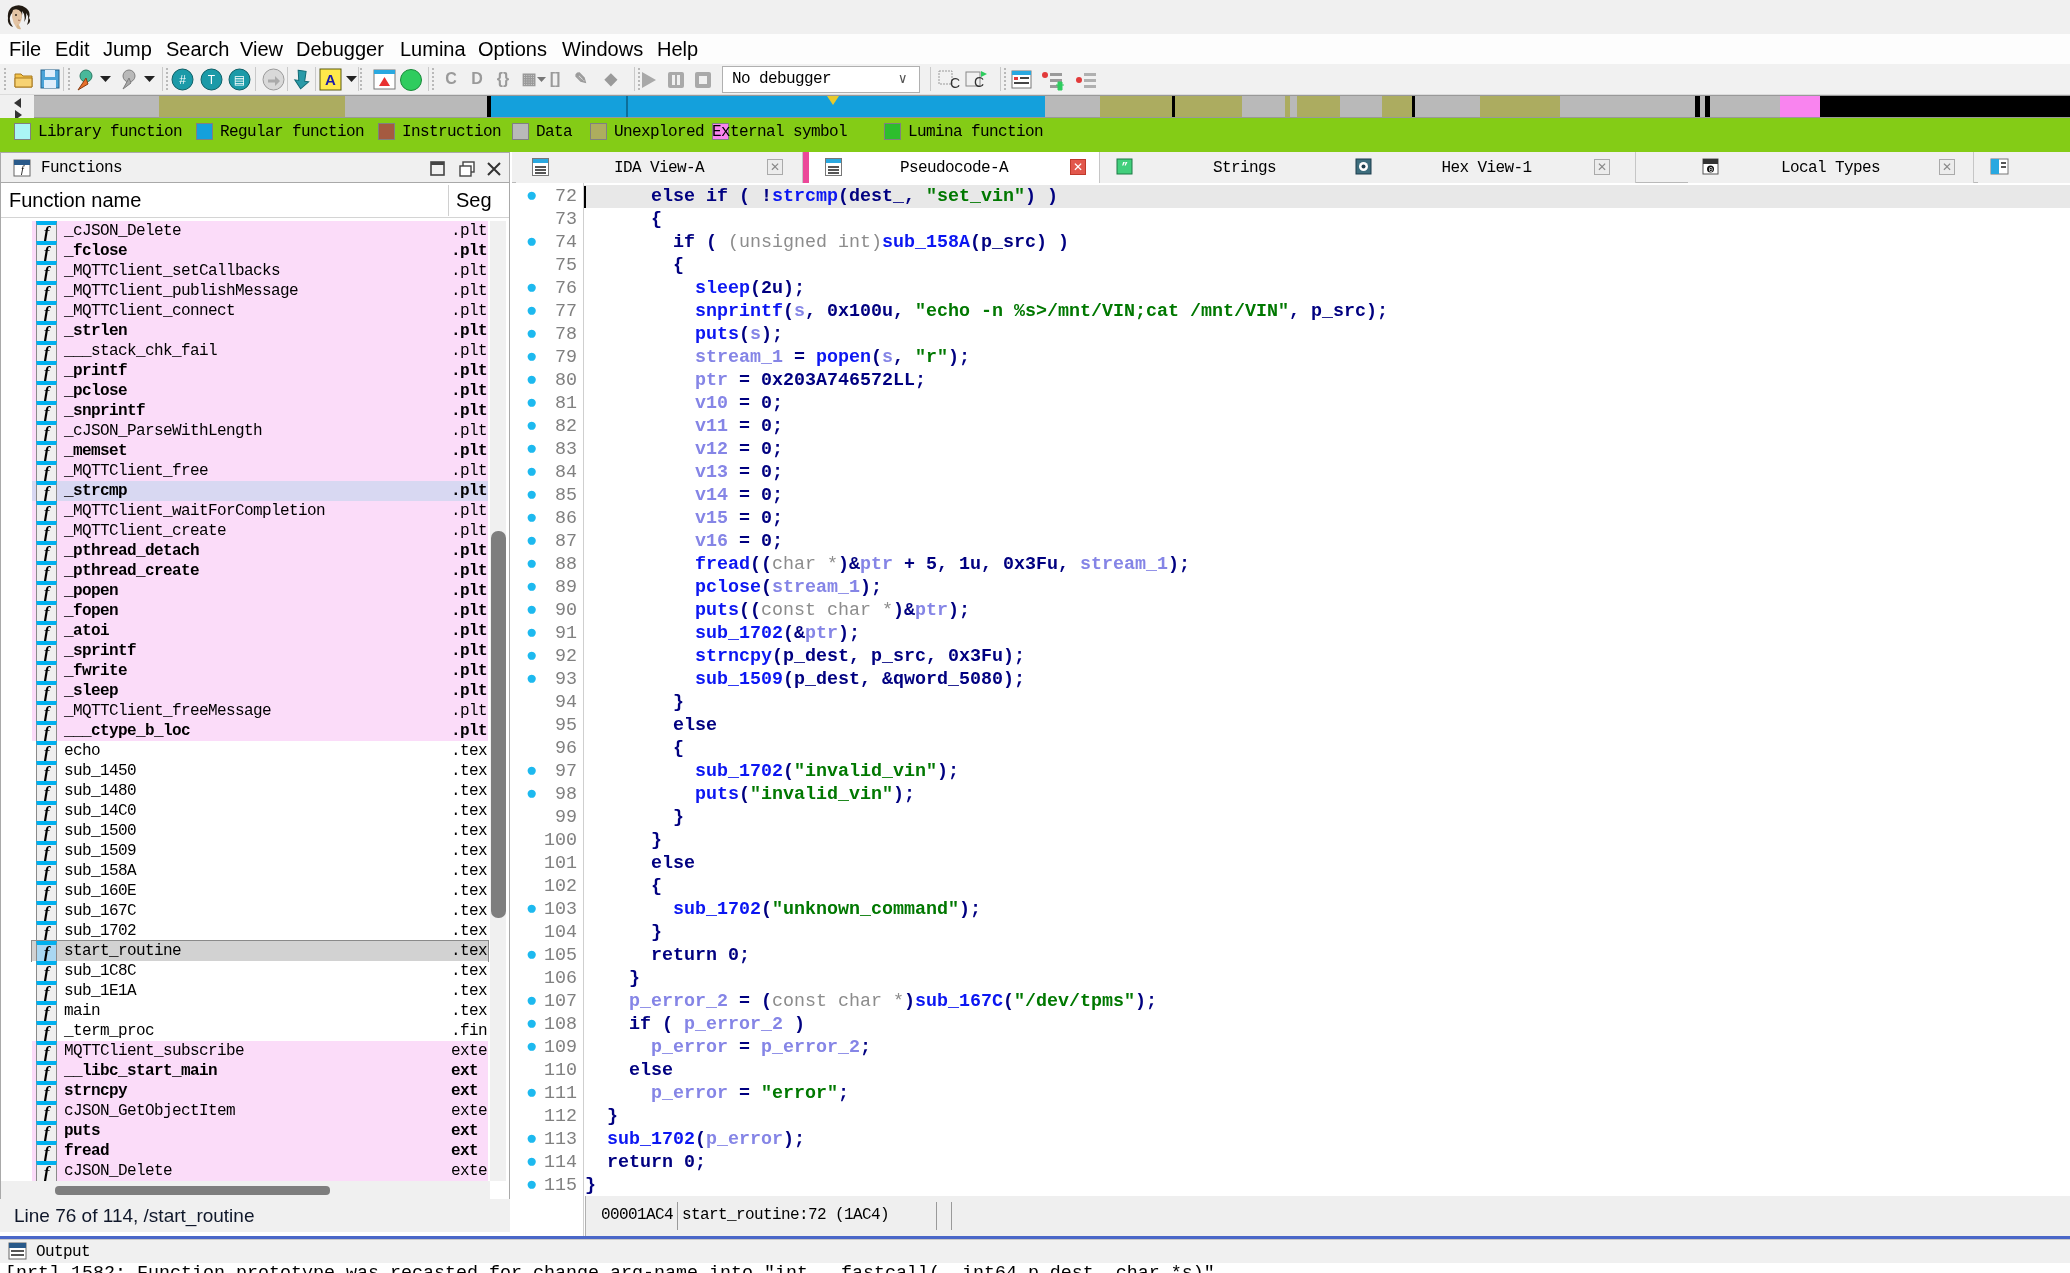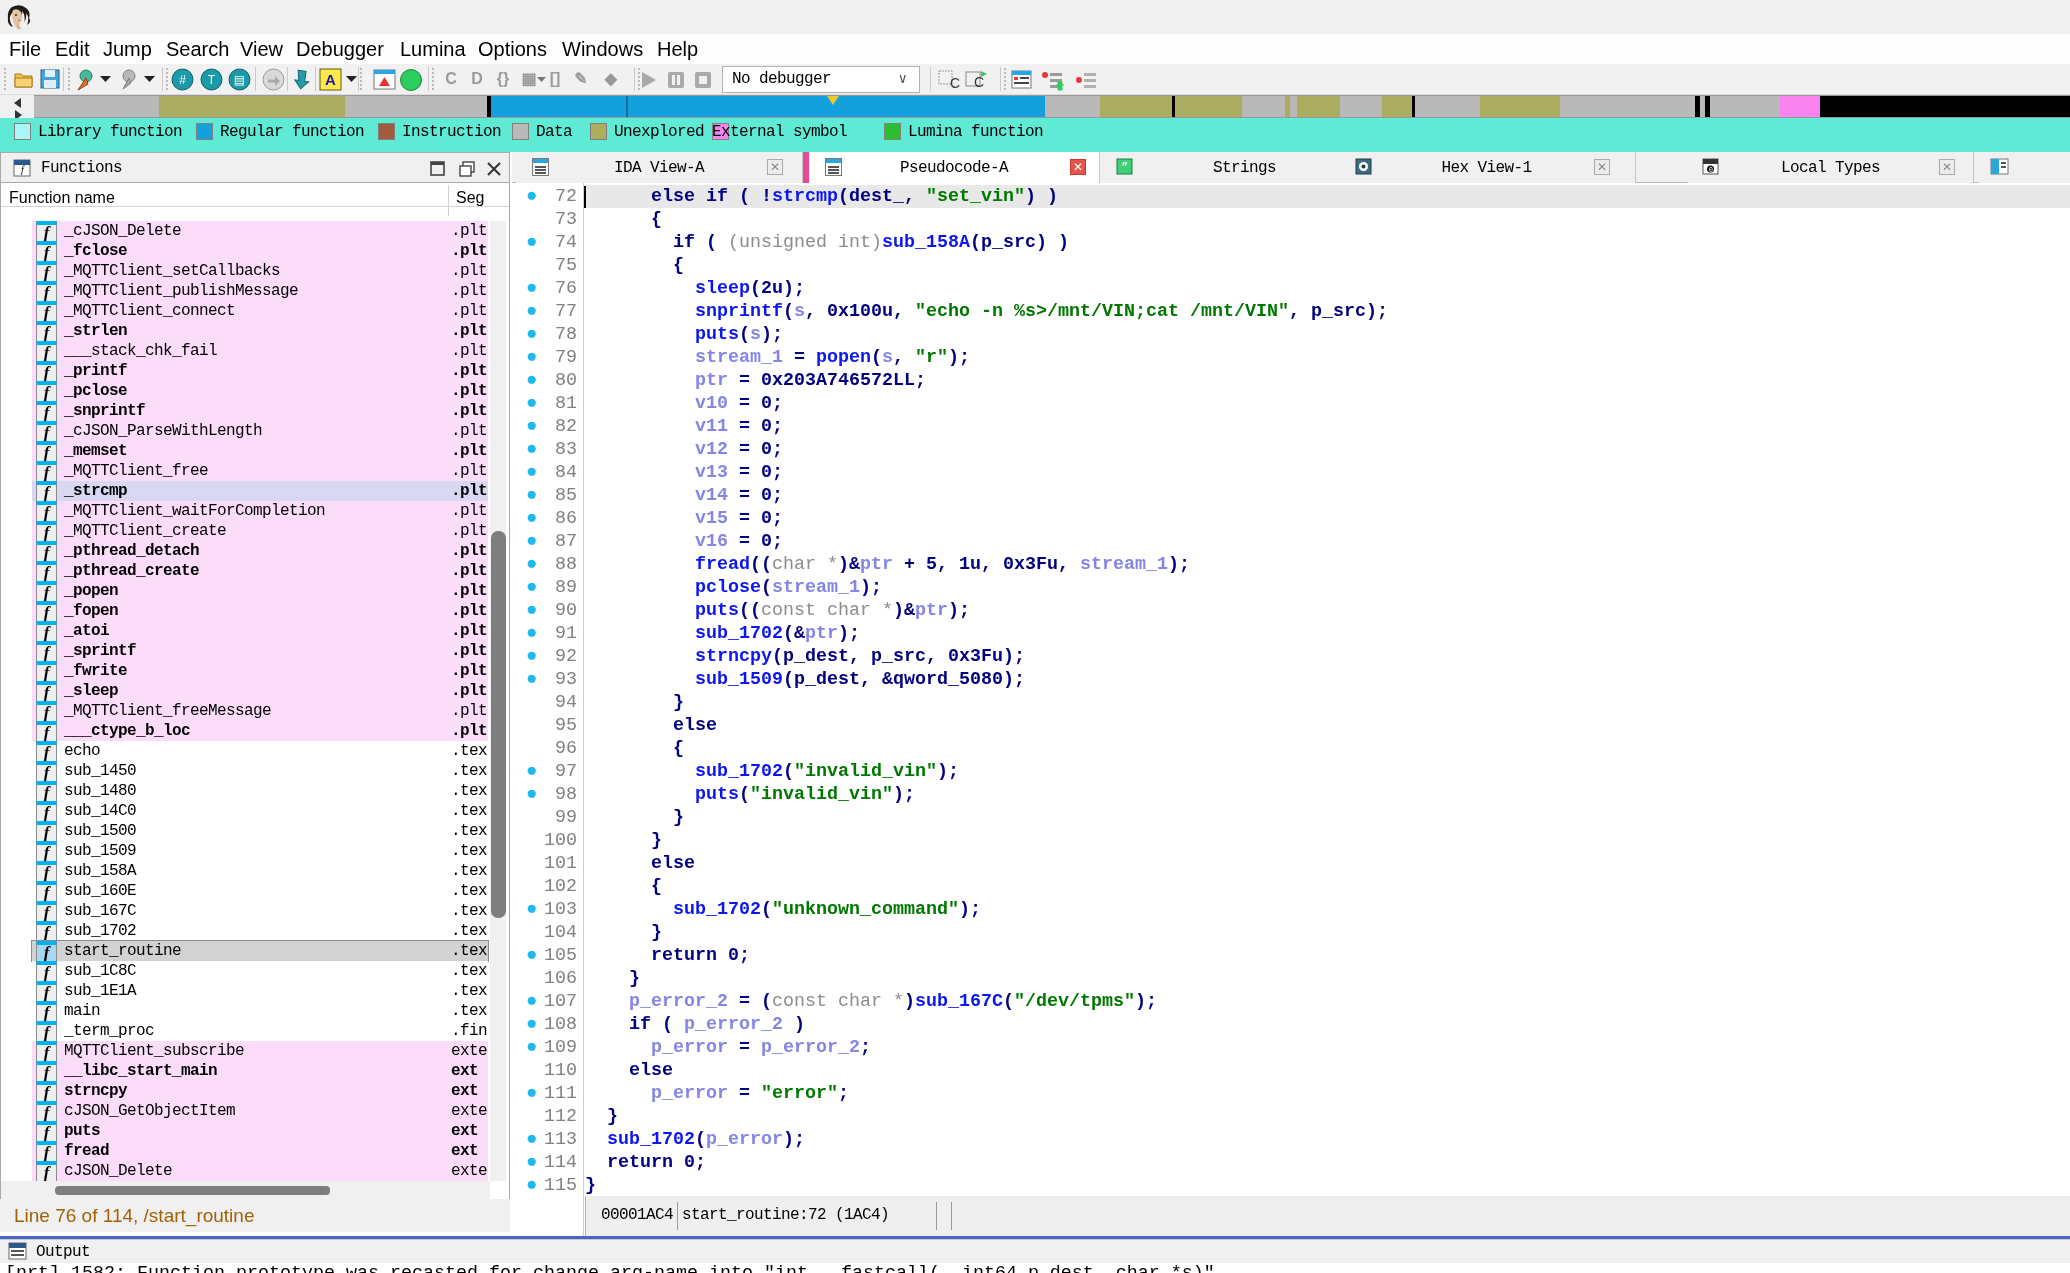--- a/index.html
+++ b/index.html
@@ -15,49 +15,49 @@
 .ticon{top:4px;width:22px;height:22px;font-size:17px;line-height:22px;text-align:center}
 #combo{left:722px;top:2px;width:198px;height:27px;background:#fff;border:1px solid #b0b0b0;
  font-family:"Liberation Mono",monospace;font-size:16px;letter-spacing:-0.6px;line-height:25px;padding-left:9px;color:#000}
 #combo .chev{position:absolute;right:12px;top:0px;color:#555;font-size:14px;letter-spacing:0}
 
 #bandctl{left:0;top:95px;width:34px;height:23px;background:#f0f0f0}
 #band{left:34px;top:95px;width:2036px;height:23px;background:#b9b9b9;border-top:1px solid #999;border-bottom:1px solid #999}
 #band div{position:absolute;top:0;height:21px}
 #bandarrow{left:827px;top:96px;width:0;height:0;border-left:6px solid transparent;border-right:6px solid transparent;border-top:9px solid #e8c92c}
 
-#legend{left:0;top:118px;width:2070px;height:34px;background:#5eead4;font-family:"Liberation Mono",monospace;font-size:16px;letter-spacing:-0.6px;color:#000}
+#legend{left:0;top:118px;width:2070px;height:34px;background:#84cc16;font-family:"Liberation Mono",monospace;font-size:16px;letter-spacing:-0.6px;color:#000}
 #legend .sq{position:absolute;top:5px;width:17px;height:17px;border:1px solid #808080}
 #legend .lb{position:absolute;top:5px}
 #ftitle{left:0;top:152px;width:510px;height:31px;background:#f0f0f0;border:1px solid #a9a9a9;
  font-family:"Liberation Mono",monospace;font-size:16px;letter-spacing:-0.6px;color:#000}
 #ftitle .cap{position:absolute;left:40px;top:6px}
 #fbody{left:0;top:183px;width:510px;height:1016px;background:#fff;border-left:1px solid #a9a9a9;border-right:1px solid #a9a9a9}
-#fhead{left:1px;top:183px;width:508px;height:24px;background:#fff;border-bottom:1px solid #d4d4d4;font-size:16px;color:#000}
+#fhead{left:1px;top:183px;width:508px;height:35px;background:#fff;border-bottom:1px solid #d4d4d4;font-size:20px;color:#000}
 #fhead .h1{position:absolute;left:8px;top:6px}
 #fhead .h2{position:absolute;left:455px;top:6px}
 #fhead .cl{position:absolute;left:447px;top:2px;width:1px;height:31px;background:#d0d0d0}
 #rows{left:1px;top:221px;width:488px;height:960px;overflow:hidden;
  font-family:"Liberation Mono",monospace;font-size:16px;letter-spacing:-0.6px;color:#000}
 .row{position:relative;height:20px;line-height:20px;margin-left:31px;width:456px}
 .row.lib{background:#fbdcf9}
 .row.txt{background:#ffffff}
 .row.sel1{background:#d8d8f2}
 .row.sel2{background:#d2d2d2;outline:1px solid #8a8a8a}
 .fi{position:absolute;left:4px;top:0;width:21px;height:20px;background:#efefef;border-left:1px solid #8a8a8a;border-right:1px solid #8a8a8a;border-top:4px solid #00b0ef;text-align:center;line-height:15px;font-family:"Liberation Serif",serif;font-weight:bold;font-style:italic;font-size:17px;letter-spacing:0}
 .sel2 .fi{background:#a9d7f2}
 .nm{position:absolute;left:32px;top:0}
 .b .nm,.b .sg{font-weight:bold}
 .sg{position:absolute;left:419px;top:0;width:37px;overflow:hidden}
 #vcol{left:60px;top:221px;width:0;height:0;background:none}
 #vsb{left:490px;top:221px;width:16px;height:960px;background:#f0f0f0}
 #vsbt{left:491px;top:531px;width:15px;height:387px;background:#7e7e7e;border-radius:7px}
 #hsb{left:1px;top:1181px;width:489px;height:18px;background:#f0f0f0}
 #hsbt{left:55px;top:1186px;width:275px;height:9px;background:#7e7e7e;border-radius:4px}
-#fstatus{left:0;top:1199px;width:510px;height:33px;background:#f0f0f0;font-size:19px;color:#a16207}
+#fstatus{left:0;top:1199px;width:510px;height:33px;background:#f0f0f0;font-size:19px;color:#0f172a}
 #fstatus span{position:absolute;left:14px;top:6px}
 
 #tabbar{left:512px;top:152px;width:1558px;height:31px;background:#f0f0f0;border-bottom:1px solid #b9b9b9}
 .tab{position:absolute;top:0;height:31px;background:#f0f0f0;border-right:1px solid #c6c6c6;
  font-family:"Liberation Mono",monospace;font-size:16px;letter-spacing:-0.6px;color:#000}
 .tab.active{background:#fff;height:32px;border-left:6px solid #ec4899}
 .tab .lab{position:absolute;top:7px;width:100%;text-align:center}
 .wicon{position:absolute;top:6px;width:17px;height:18px;background:#fff;border:1px solid #777}
 .wicon i{position:absolute;left:0;top:0;width:15px;height:4px;background:#29a8e0}
 .wicon em{position:absolute;left:2px;width:11px;height:2px;background:#555}

